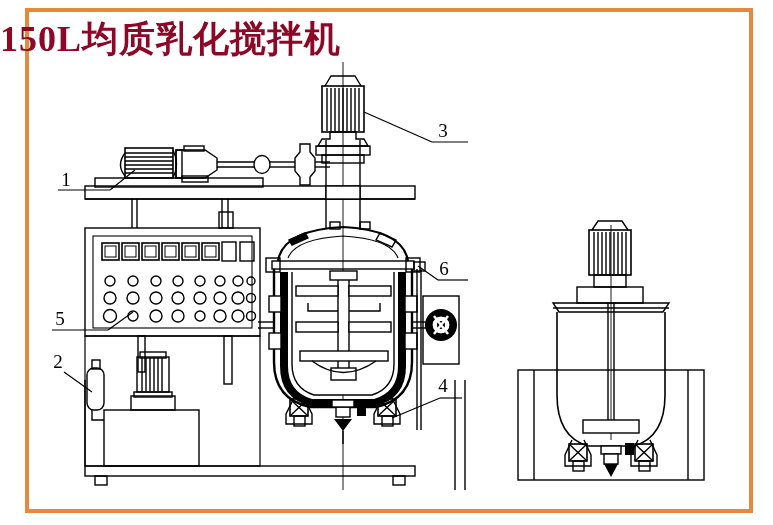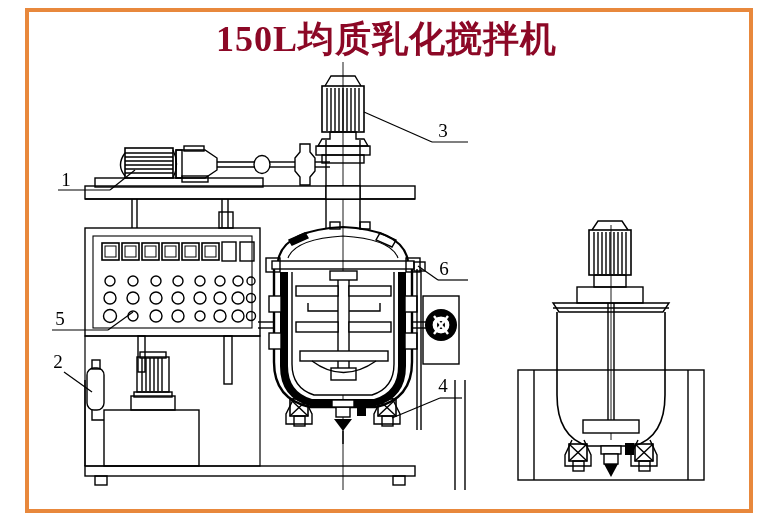--- a/index.html
+++ b/index.html
@@ -1,19 +1,19 @@
 <!DOCTYPE html>
 <html><head>
 <meta charset="utf-8">
 <style>
   html,body{margin:0;padding:0;background:#ffffff;}
   body{width:773px;height:525px;overflow:hidden;font-family:"Liberation Sans",sans-serif;}
   #stage{position:relative;width:773px;height:525px;background:#ffffff;}
   #frame{position:absolute;left:25px;top:8px;width:728px;height:505px;border:4px solid #e8883c;box-sizing:border-box;}
-  #title{position:absolute;left:0;top:18px;width:773px;text-align:center;
+  #title{position:absolute;left:0;top:18px;width:773px;
          font-family:"Liberation Serif","DejaVu Serif",serif;font-weight:700;
          font-size:36px;letter-spacing:1px;color:#8c0826;line-height:42px;}
   svg{position:absolute;left:0;top:0;width:773px;height:525px;}
   .lbl{font-family:"Liberation Serif","DejaVu Serif",serif;font-size:19px;fill:#000;}
 </style>
 </head>
 <body>
 
 <div id="stage" style="background: rgb(255, 255, 255);">
 

